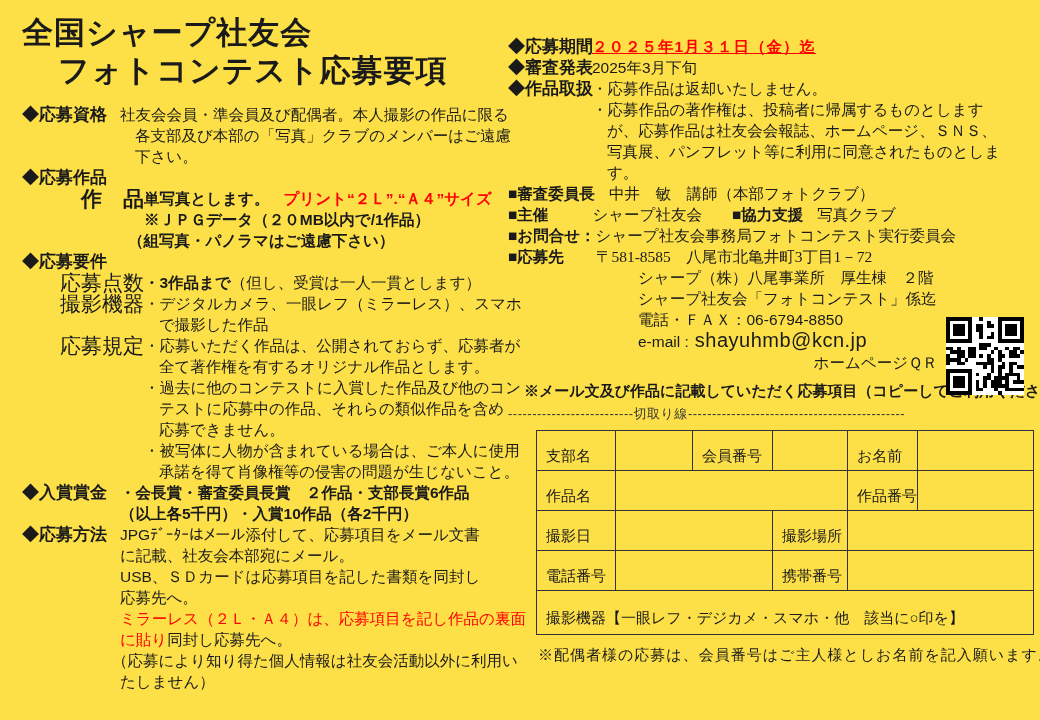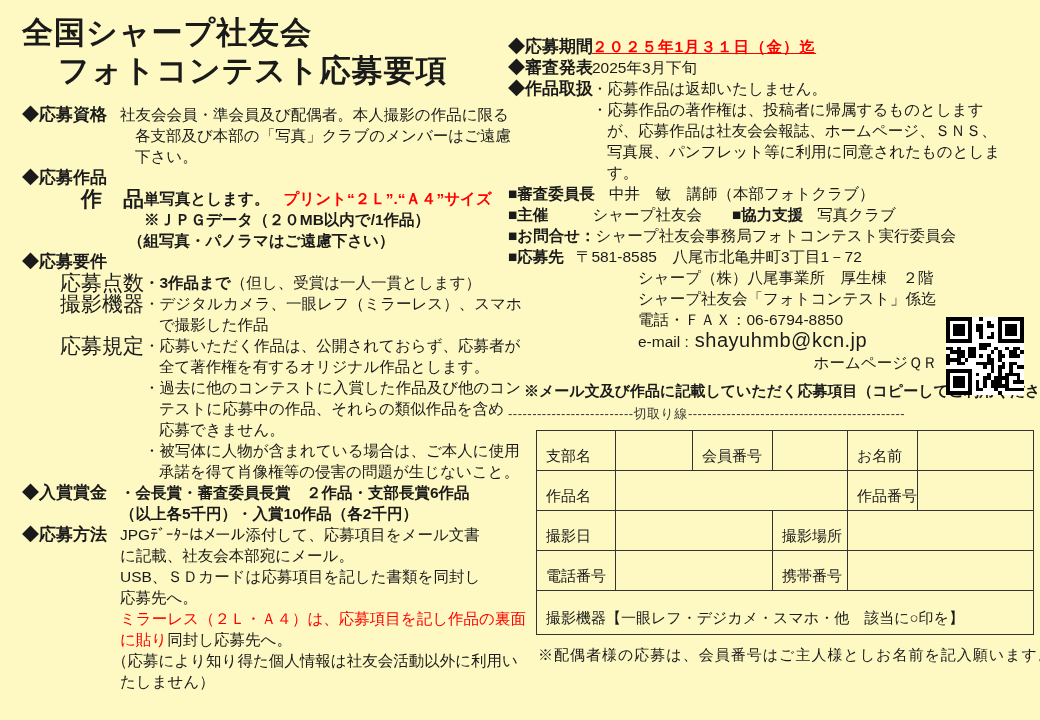--- a/index.html
+++ b/index.html
@@ -1,19 +1,19 @@
 <!DOCTYPE html>
 <html lang="ja"><head>
 <meta charset="utf-8">
 <style>
   html,body{margin:0;padding:0;background:#ffffff;}
   .page{
     position:relative;
     width:1040px;height:720px;
-    background:#fef9c3;
+    background:#fde047;
     overflow:hidden;
     font-family:"Liberation Sans",sans-serif;
     color:#1a1a1a;
     box-sizing:border-box;
     padding:12px 10px 0 22px;
   }
   .cols{display:flex;gap:12px;}
   .col-left{width:474px;flex-shrink:0;}
   .col-right{flex:1;position:relative;margin-top:24px;}
 
@@ -172,21 +172,21 @@
 
       <div class="ln">
         <span class="bold">■主催</span><span style="margin-left:44px;">シャープ社友会</span><span class="bold" style="margin-left:30px;">■協力支援</span><span class="sp-l">写真クラブ</span>
       </div>
 
       <div class="ln">
         <span class="bold">■お問合せ：</span><span>シャープ社友会事務局フォトコンテスト実行委員会</span>
       </div>
 
       <div class="ln">
-        <span class="bold">■応募先</span><span style="margin-left:12px;">〒581-8585　八尾市北亀井町3丁目1－72</span>
+        <span class="bold">■応募先</span><span style="margin-left:32px;font-family:Liberation Serif, serif;">〒581-8585　八尾市北亀井町3丁目1－72</span>
       </div>
       <div class="ln addr-ind">シャープ（株）八尾事業所　厚生棟　２階</div>
       <div class="ln addr-ind">シャープ社友会「フォトコンテスト」係迄</div>
       <div class="ln addr-ind">電話・ＦＡＸ：06-6794-8850</div>
       <div class="ln addr-ind email-line">
         <span>e-mail :</span>
         <span class="email-big">shayuhmb@kcn.jp</span>
       </div>
       <div class="ln qr-caption">ホームページＱＲ</div>
 

